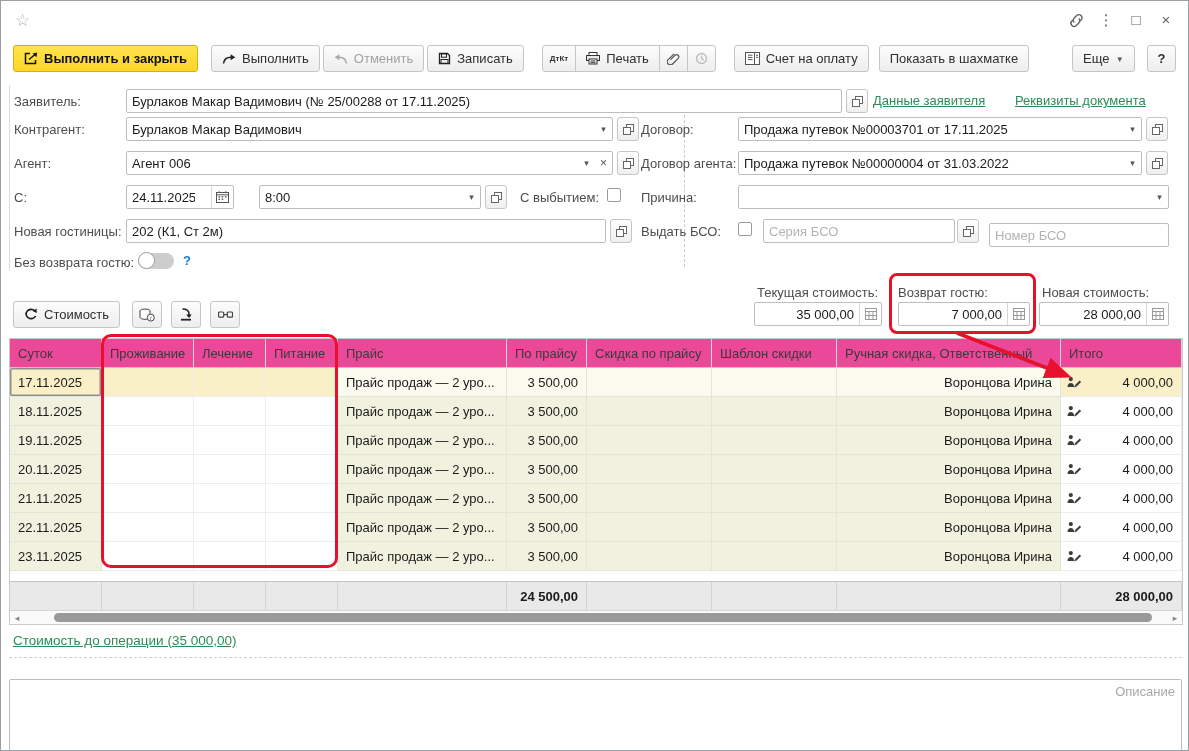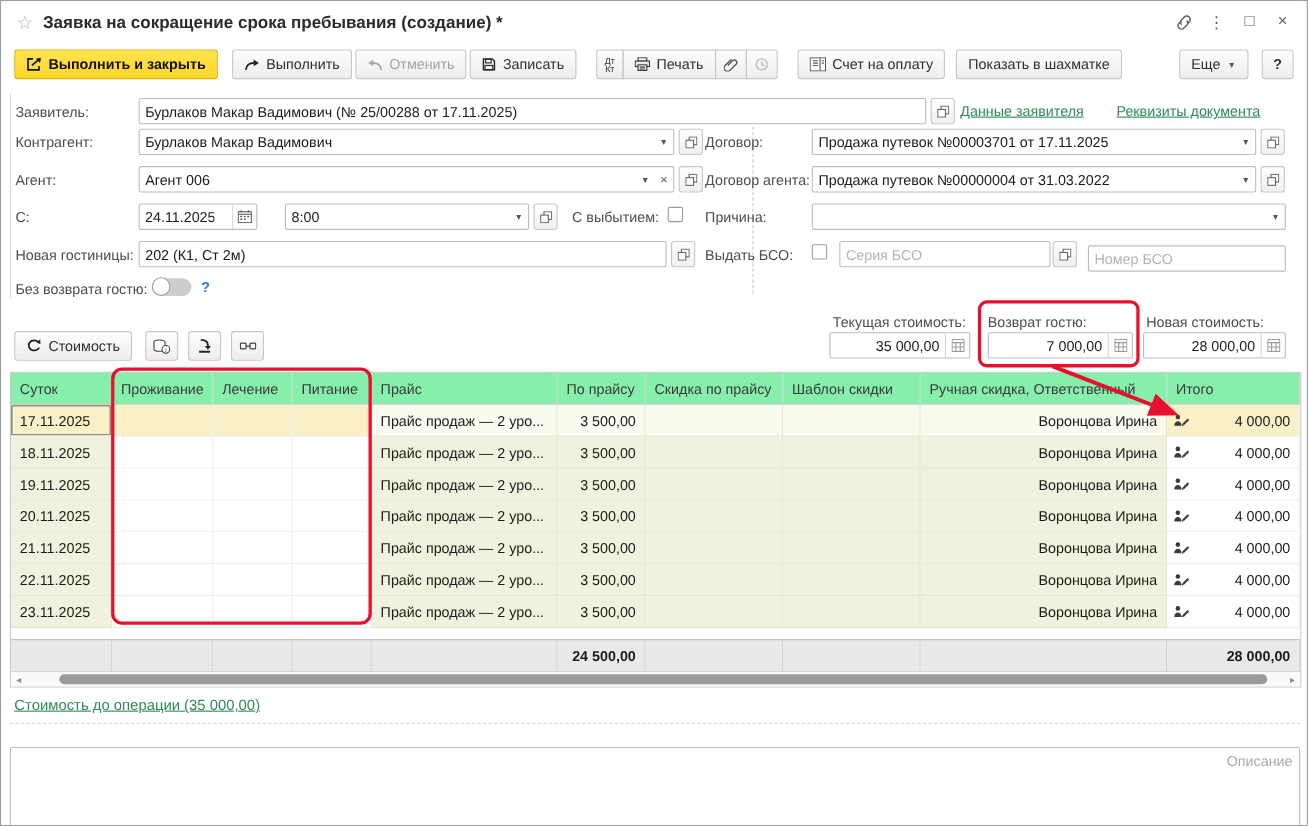--- a/index.html
+++ b/index.html
@@ -21,21 +21,21 @@
   .tbar{position:absolute; left:0; top:44px; width:100%; display:flex; align-items:center;}
   .btn{display:inline-flex; align-items:center; gap:6px; height:27px; padding:0 10px;
        background:linear-gradient(#fdfdfd,#ededed); border:1px solid var(--bd); border-radius:3px;
        font-size:13px; color:#2f2f2f; white-space:nowrap;}
   .btn.primary{background:linear-gradient(#ffe44d,#fed52a); border-color:#d8b200; font-weight:bold; color:#111;}
   .btn.disabled{color:#a3a3a3;}
   .btn.icon-only{padding:0 7px;}
   .grp .btn{border-radius:0; margin-left:-1px;}
   .grp .btn:first-child{border-radius:3px 0 0 3px; margin-left:0;}
   .grp .btn:last-child{border-radius:0 3px 3px 0;}
-  .dtkt{display:flex; flex-direction:column; line-height:7px; font-size:8px; font-weight:normal; color:#333;}
+  .dtkt{display:flex; flex-direction:row; line-height:7px; font-size:8px; font-weight:bold; color:#333;}
   .dd{font-size:9px; color:#555; padding:0 2px;}
 
   
   .lbl{position:absolute; color:var(--lbl); white-space:nowrap;}
   .fld{position:absolute; height:24px; border:1px solid var(--fld-bd); border-radius:2px; background:#fff;
        display:flex; align-items:center;}
   .fld input{flex:1; min-width:0; border:none; outline:none; height:16px; padding:0 5px; font:13px "Liberation Sans",sans-serif; color:var(--txt); background:transparent;}
   .fld input.num{text-align:right;}
   .fld input::placeholder{color:#b3b3b3;}
   .fld .ctl{display:flex; align-items:center; justify-content:center; width:17px; height:100%; color:#555; font-size:9px; cursor:default;}
@@ -46,21 +46,21 @@
   .glink{color:var(--green); text-decoration:underline; white-space:nowrap; cursor:pointer;}
   .hint{color:#1e7bd7; font-weight:bold;}
   .toggle{position:absolute; width:36px; height:16px; border-radius:9px; background:#cdcdcd;}
   .knob{position:absolute; left:0; top:-1px; width:17px; height:17px; border-radius:50%; background:#fff; border:1px solid #9e9e9e;}
   .vline{border-left:1px solid #dcdcdc;}
   .vdash{border-left:1px dashed #c9c9c9;}
 
   
   .table{left:8px; top:337px; width:1174px; border:1px solid #c9c9c9; background:#fff;}
   .thead,.trow,.tfoot{display:grid; grid-template-columns:92px 92px 72px 72px 169px 80px 125px 125px 224px 121px;}
-  .th{height:29px; background:#86efac; border-right:1px solid #d8d8d8; border-bottom:1px solid #c9c9c9;
+  .th{height:29px; background:#ec4899; border-right:1px solid #d8d8d8; border-bottom:1px solid #c9c9c9;
       color:#3a3a3a; padding:7px 8px 0 8px; white-space:nowrap; overflow:hidden;}
   .td{height:29px; border-right:1px solid #e4e4da; border-bottom:1px solid #e4e4da; background:var(--cell-ro);
       padding:7px 8px 0 8px; white-space:nowrap; overflow:hidden; text-overflow:ellipsis;}
   .td.editable{background:#fff; border-color:#ececec;}
   .td.num{text-align:right;}
   .trow.current .td{background:var(--cell-cur-ro);}
   .trow.current .td.editable, .trow.current .c-date, .trow.current .c-total{background:var(--cell-cur);}
   .trow.current .c-date{box-shadow:inset 0 0 0 1.5px #8f8f8f; border-radius:2px;}
   .c-total{display:flex; align-items:center; padding:0 8px 0 6px;}
   .c-total .amt{margin-left:auto;}
@@ -81,21 +81,20 @@
   .desc::placeholder{color:#a9a9a9;}
   .dashsep{left:8px; top:656px; width:1173px; border-top:1px dashed #cfcfcf;}
   svg{display:block;}
 </style>
 </head>
 <body>
 
 <div class="win">
 
   <span class="abs star" style="left:14px; top:9px;">☆</span>
-  <div class="abs title" style="left:38px; top:11px;">Заявка на сокращение срока пребывания (создание) *</div>
   <span class="abs" style="left:1066px; top:11px;">
     <svg width="19" height="17" viewBox="0 0 19 17" fill="none" stroke="#5f6368" stroke-width="1.4">
       <path d="M7.2 10.4 a3.1 3.1 0 0 1 0-4.4 l2.5-2.5 a3.1 3.1 0 0 1 4.4 4.4 l-1.2 1.2"></path>
       <path d="M11.8 6.6 a3.1 3.1 0 0 1 0 4.4 l-2.5 2.5 a3.1 3.1 0 0 1-4.4-4.4 l1.2-1.2"></path>
     </svg>
   </span>
   <span class="abs winctl" style="left:1094px; top:10px;">⋮</span>
   <span class="abs winctl" style="left:1124px; top:10px;">□</span>
   <span class="abs winctl" style="left:1154px; top:10px;">×</span>
 

